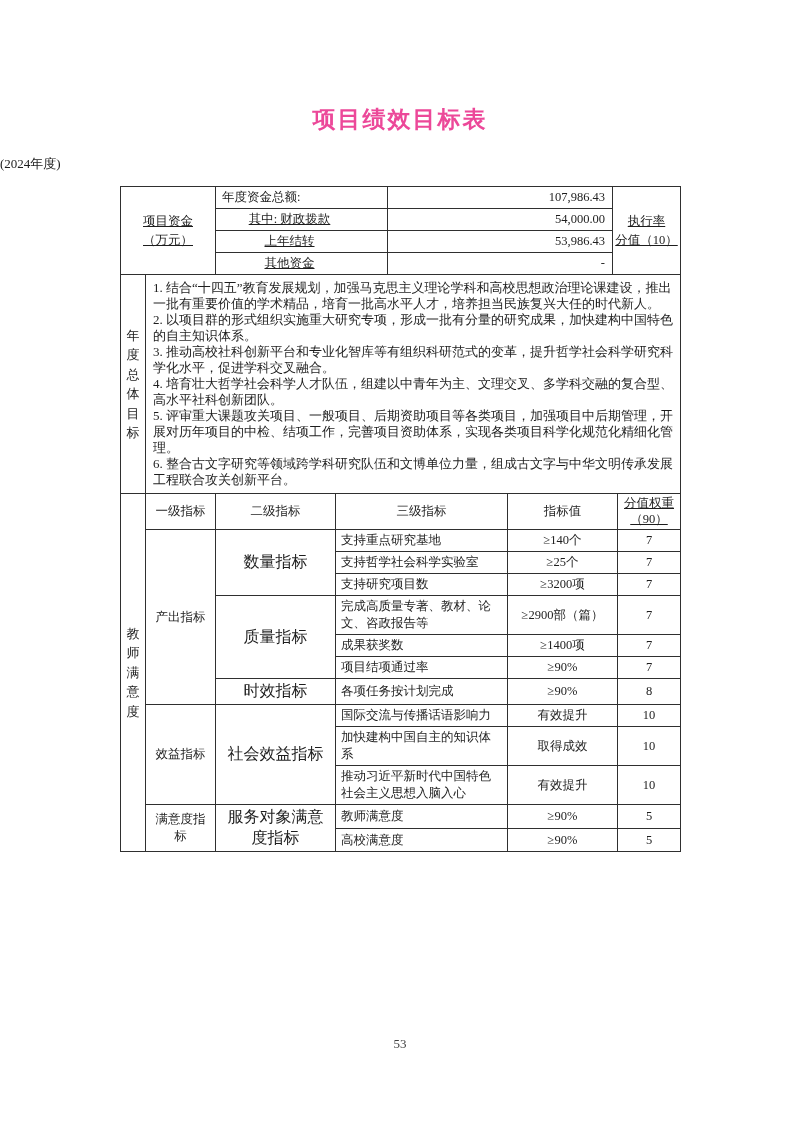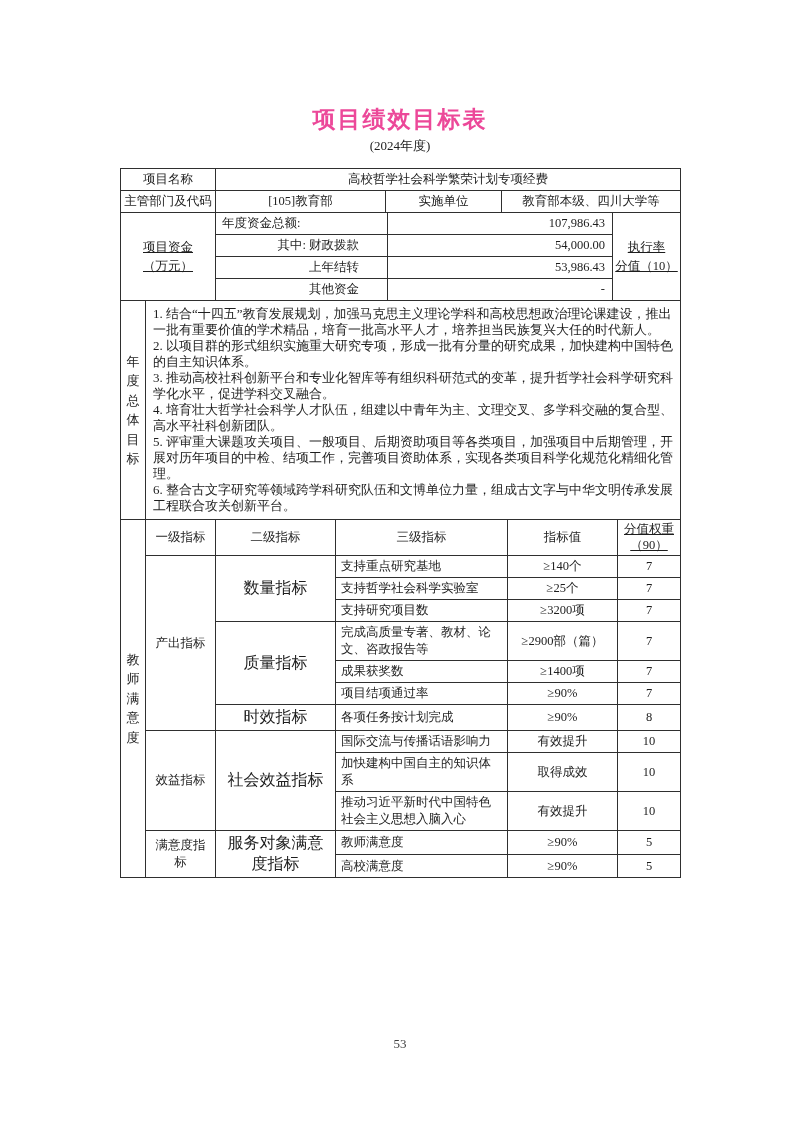--- a/index.html
+++ b/index.html
@@ -6,31 +6,31 @@
   .page{
     width:800px;height:1131px;position:relative;box-sizing:border-box;
     background:#ffffff;color:#1d1d1d;
     font-family:"Liberation Serif","DejaVu Serif",serif;
     padding-top:104px;overflow:hidden;
   }
   .doc-title{
     margin:0;text-align:center;font-size:23px;font-weight:bold;letter-spacing:2px;
     font-family:"Liberation Sans","DejaVu Sans",sans-serif;color:#ec4899;
   }
-  .doc-subtitle{text-align:center;font-size:13px;margin-top:2px;}
+  .doc-subtitle{font-size:13px;margin-top:20px;}
   .tables{width:560px;margin:13px auto 0 auto;}
   table{border-collapse:collapse;table-layout:fixed;width:560px;font-size:12.5px;color:#1d1d1d;}
   table + table{margin-top:-1px;}
   td{border:1px solid #2f2f2f;padding:2px 4px;text-align:center;vertical-align:middle;overflow:hidden;box-sizing:border-box;}
   .sec1 td{height:20px;}
   .fund td{height:19px;}
   .lbl{font-size:12.5px;padding:2px 1px;}
   .num{text-align:right;padding-right:7px;}
   .fund-first{text-align:left;padding-left:6px;}
-  .fund-sub{text-align:right;padding-right:28px;}
+  .fund-sub{padding-right:28px;text-decoration:underline;}
   .pre{white-space:pre-line;line-height:1.45;text-decoration:underline;}
   .vert-cell{padding:0;}
   .vtext{width:14px;margin:0 auto;word-break:break-all;line-height:1.5;font-size:13px;text-align:center;}
   .goals-cell{text-align:left;padding:5px 7px;font-size:13px;line-height:16px;}
   .goals-cell div{margin:0;}
   .ind td{height:18px;}
   .ind tr.hdr td{height:26px;line-height:1.25;}
   .ind .l3{text-align:left;padding-left:5px;font-size:12.5px;}
   .ind .l2c{font-size:16px;}
   .ind .l1c{font-size:12.5px;}
@@ -39,40 +39,20 @@
 </head>
 <body>
 
 <div class="page">
 
   <h1 class="doc-title">项目绩效目标表</h1>
   <div class="doc-subtitle">(2024年度)</div>
 
   <div class="tables">
 
-    <table class="sec1">
-      <colgroup>
-          <col style="width:95px">
-          <col style="width:170px">
-          <col style="width:116px">
-          <col style="width:179px">
-        </colgroup>
-      <tbody>
-        <tr>
-          <td class="lbl">项目名称</td>
-          <td colspan="3">高校哲学社会科学繁荣计划专项经费</td>
-        </tr>
-        <tr>
-          <td class="lbl">主管部门及代码</td>
-          <td>[105]教育部</td>
-          <td>实施单位</td>
-          <td>教育部本级、四川大学等</td>
-        </tr>
-      </tbody>
-    </table>
 
     <table class="fund">
       <colgroup>
           <col style="width:95px">
           <col style="width:172px">
           <col style="width:225px">
           <col style="width:68px">
         </colgroup>
       <tbody>
         <tr>

